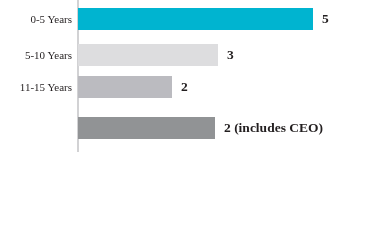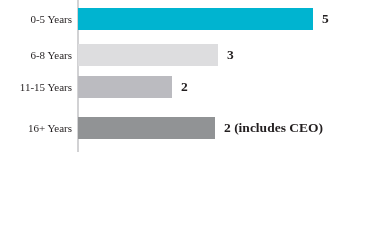--- a/index.html
+++ b/index.html
@@ -79,31 +79,30 @@
 
   <div class="rows">
 
     <div class="row" id="row-0" style="top: 8px;">
       <div class="cat-label">0-5 Years</div>
       <div class="bar" id="bar-0" style="width: 235px; background: rgb(0, 180, 208);"></div>
       <div class="value-label" id="val-0" style="left: 322px;">5</div>
     </div>
 
     <div class="row" id="row-1" style="top: 44px;">
-      <div class="cat-label">6-8 Years</div>
+      <div class="cat-label">5-10 Years</div>
       <div class="bar" id="bar-1" style="width: 140px; background: rgb(221, 221, 223);"></div>
       <div class="value-label" id="val-1" style="left: 227px;">3</div>
     </div>
 
     <div class="row" id="row-2" style="top: 76px; padding-left: 21px;">
       <div class="cat-label">11-15 Years</div>
       <div class="bar" id="bar-2" style="width: 94px; background: rgb(187, 187, 192);"></div>
       <div class="value-label" id="val-2" style="left: 181px;">2</div>
     </div>
 
     <div class="row" id="row-3" style="top: 117px;">
-      <div class="cat-label">16+ Years</div>
       <div class="bar" id="bar-3" style="width: 137px; background: rgb(145, 147, 149);"></div>
       <div class="value-label" id="val-3" style="left: 224px;">2 (includes CEO)</div>
     </div>
 
   </div>
 </div>
 
 </body></html>

